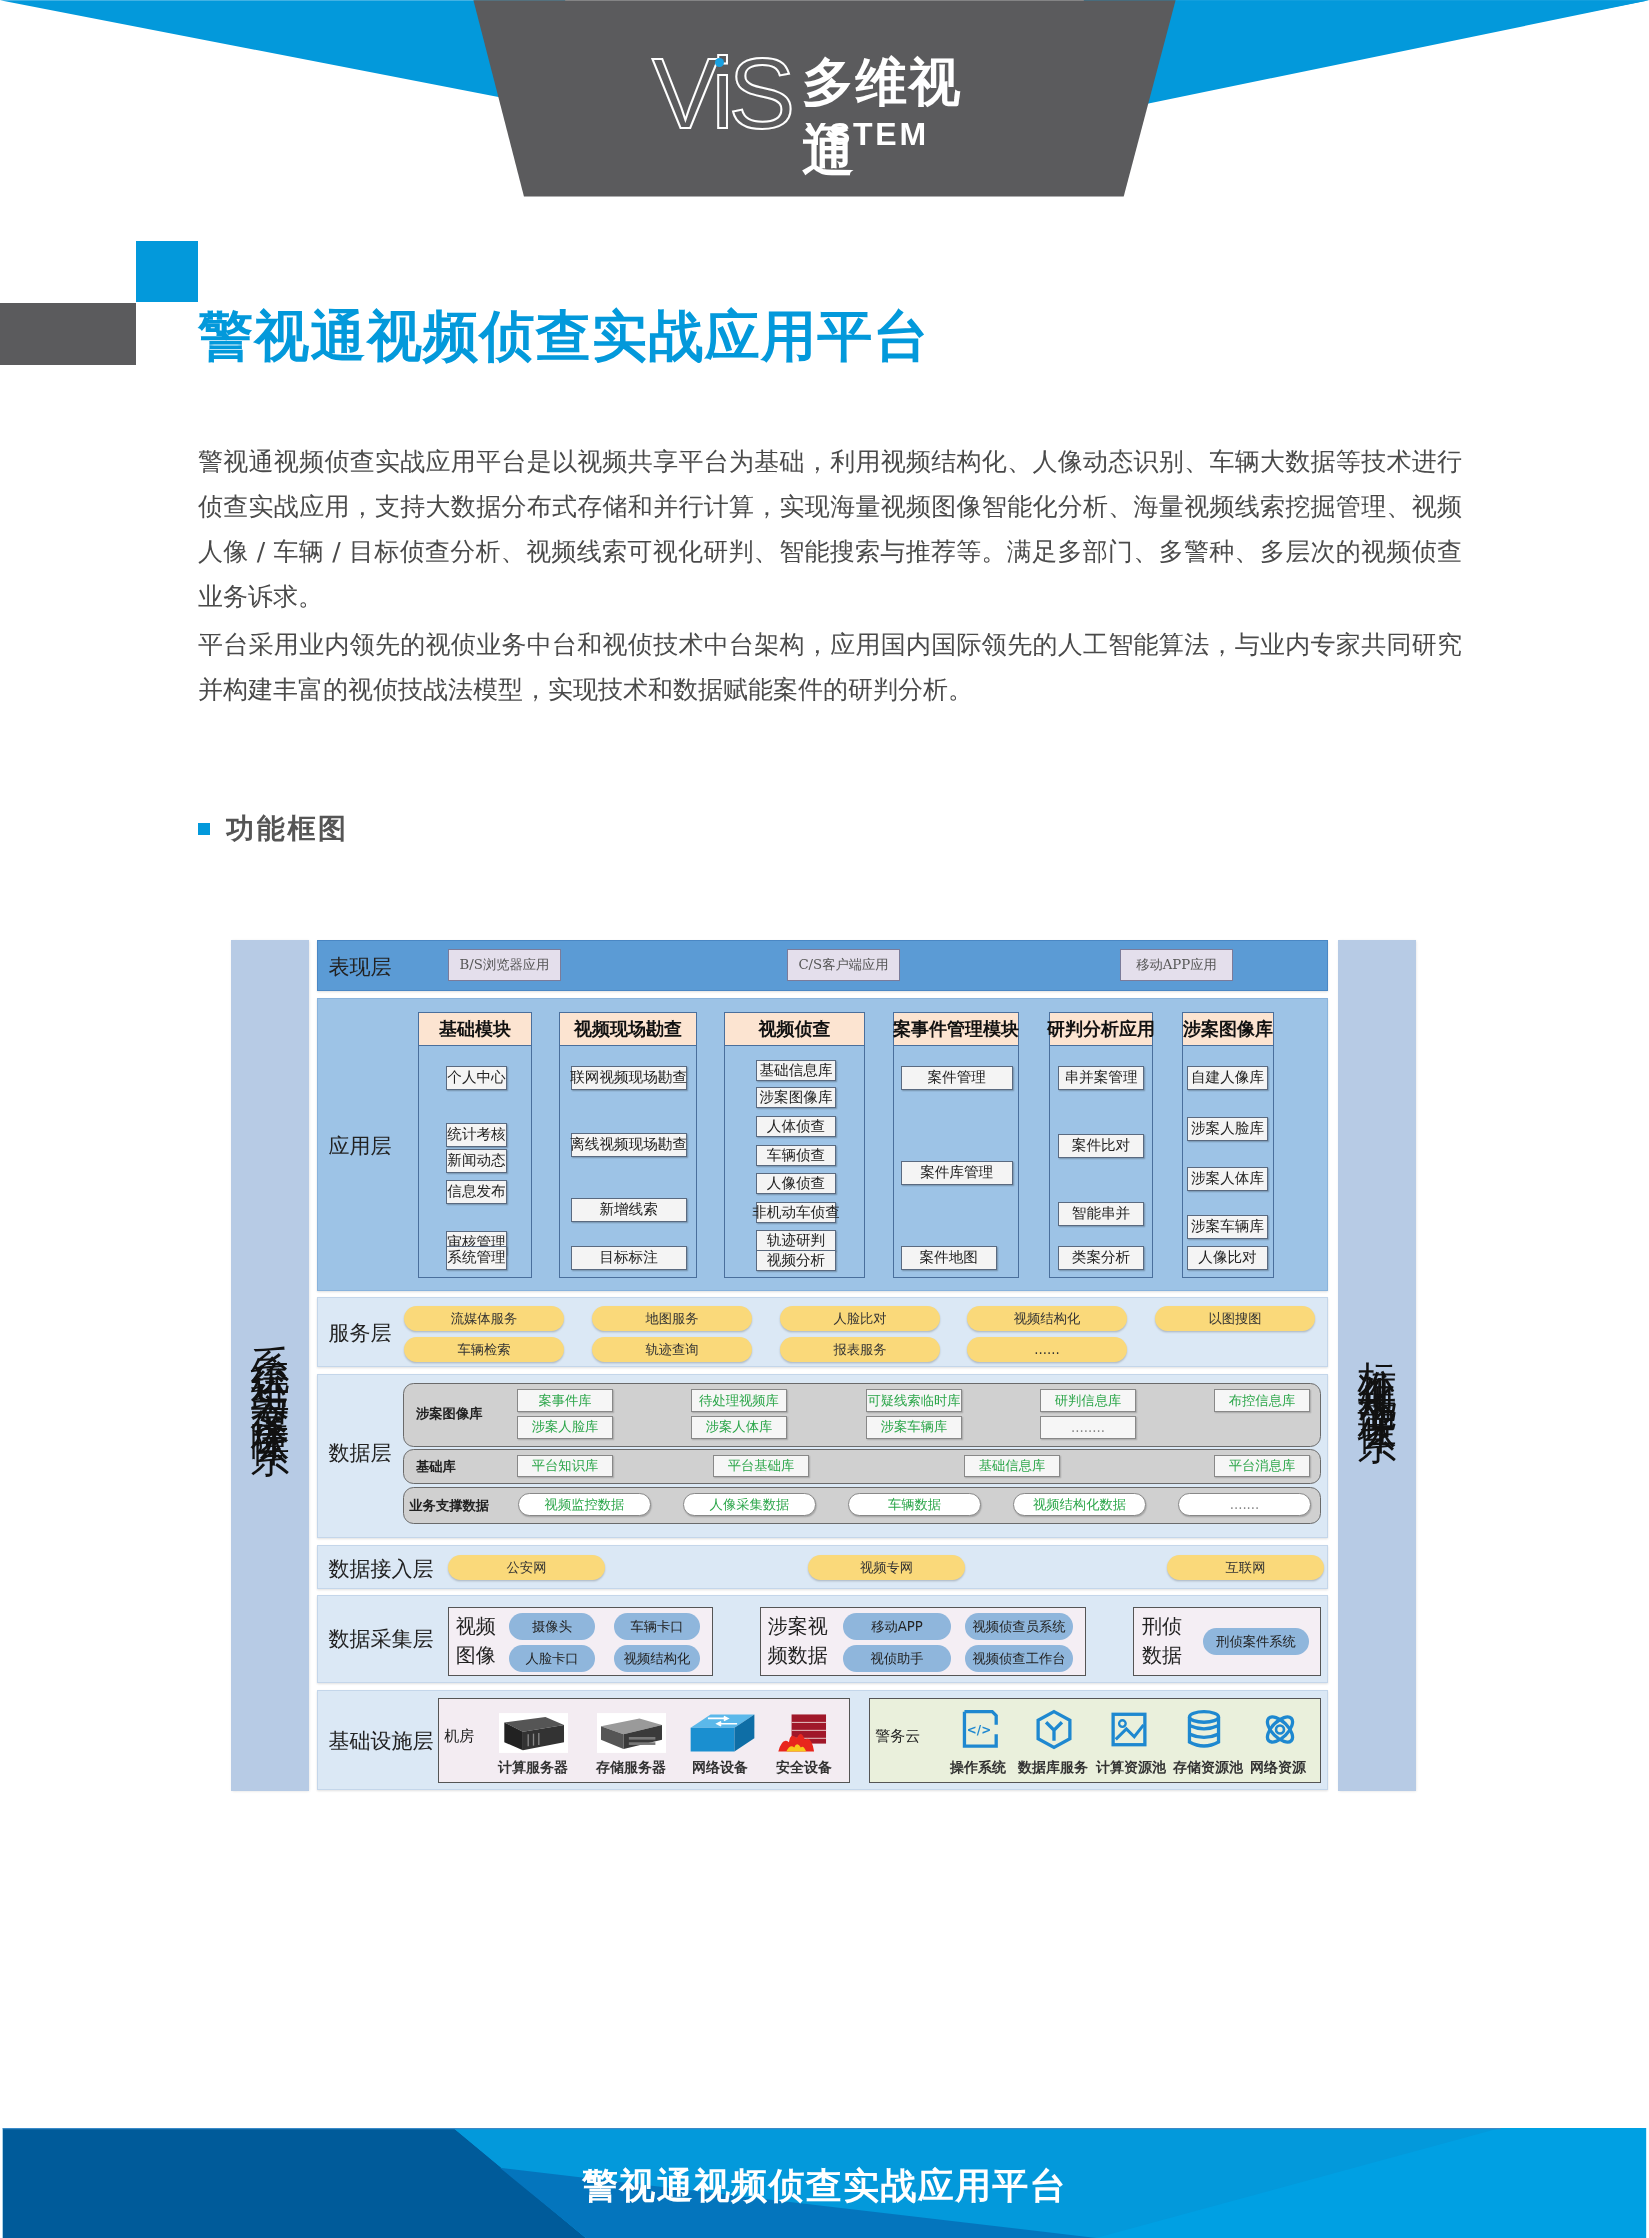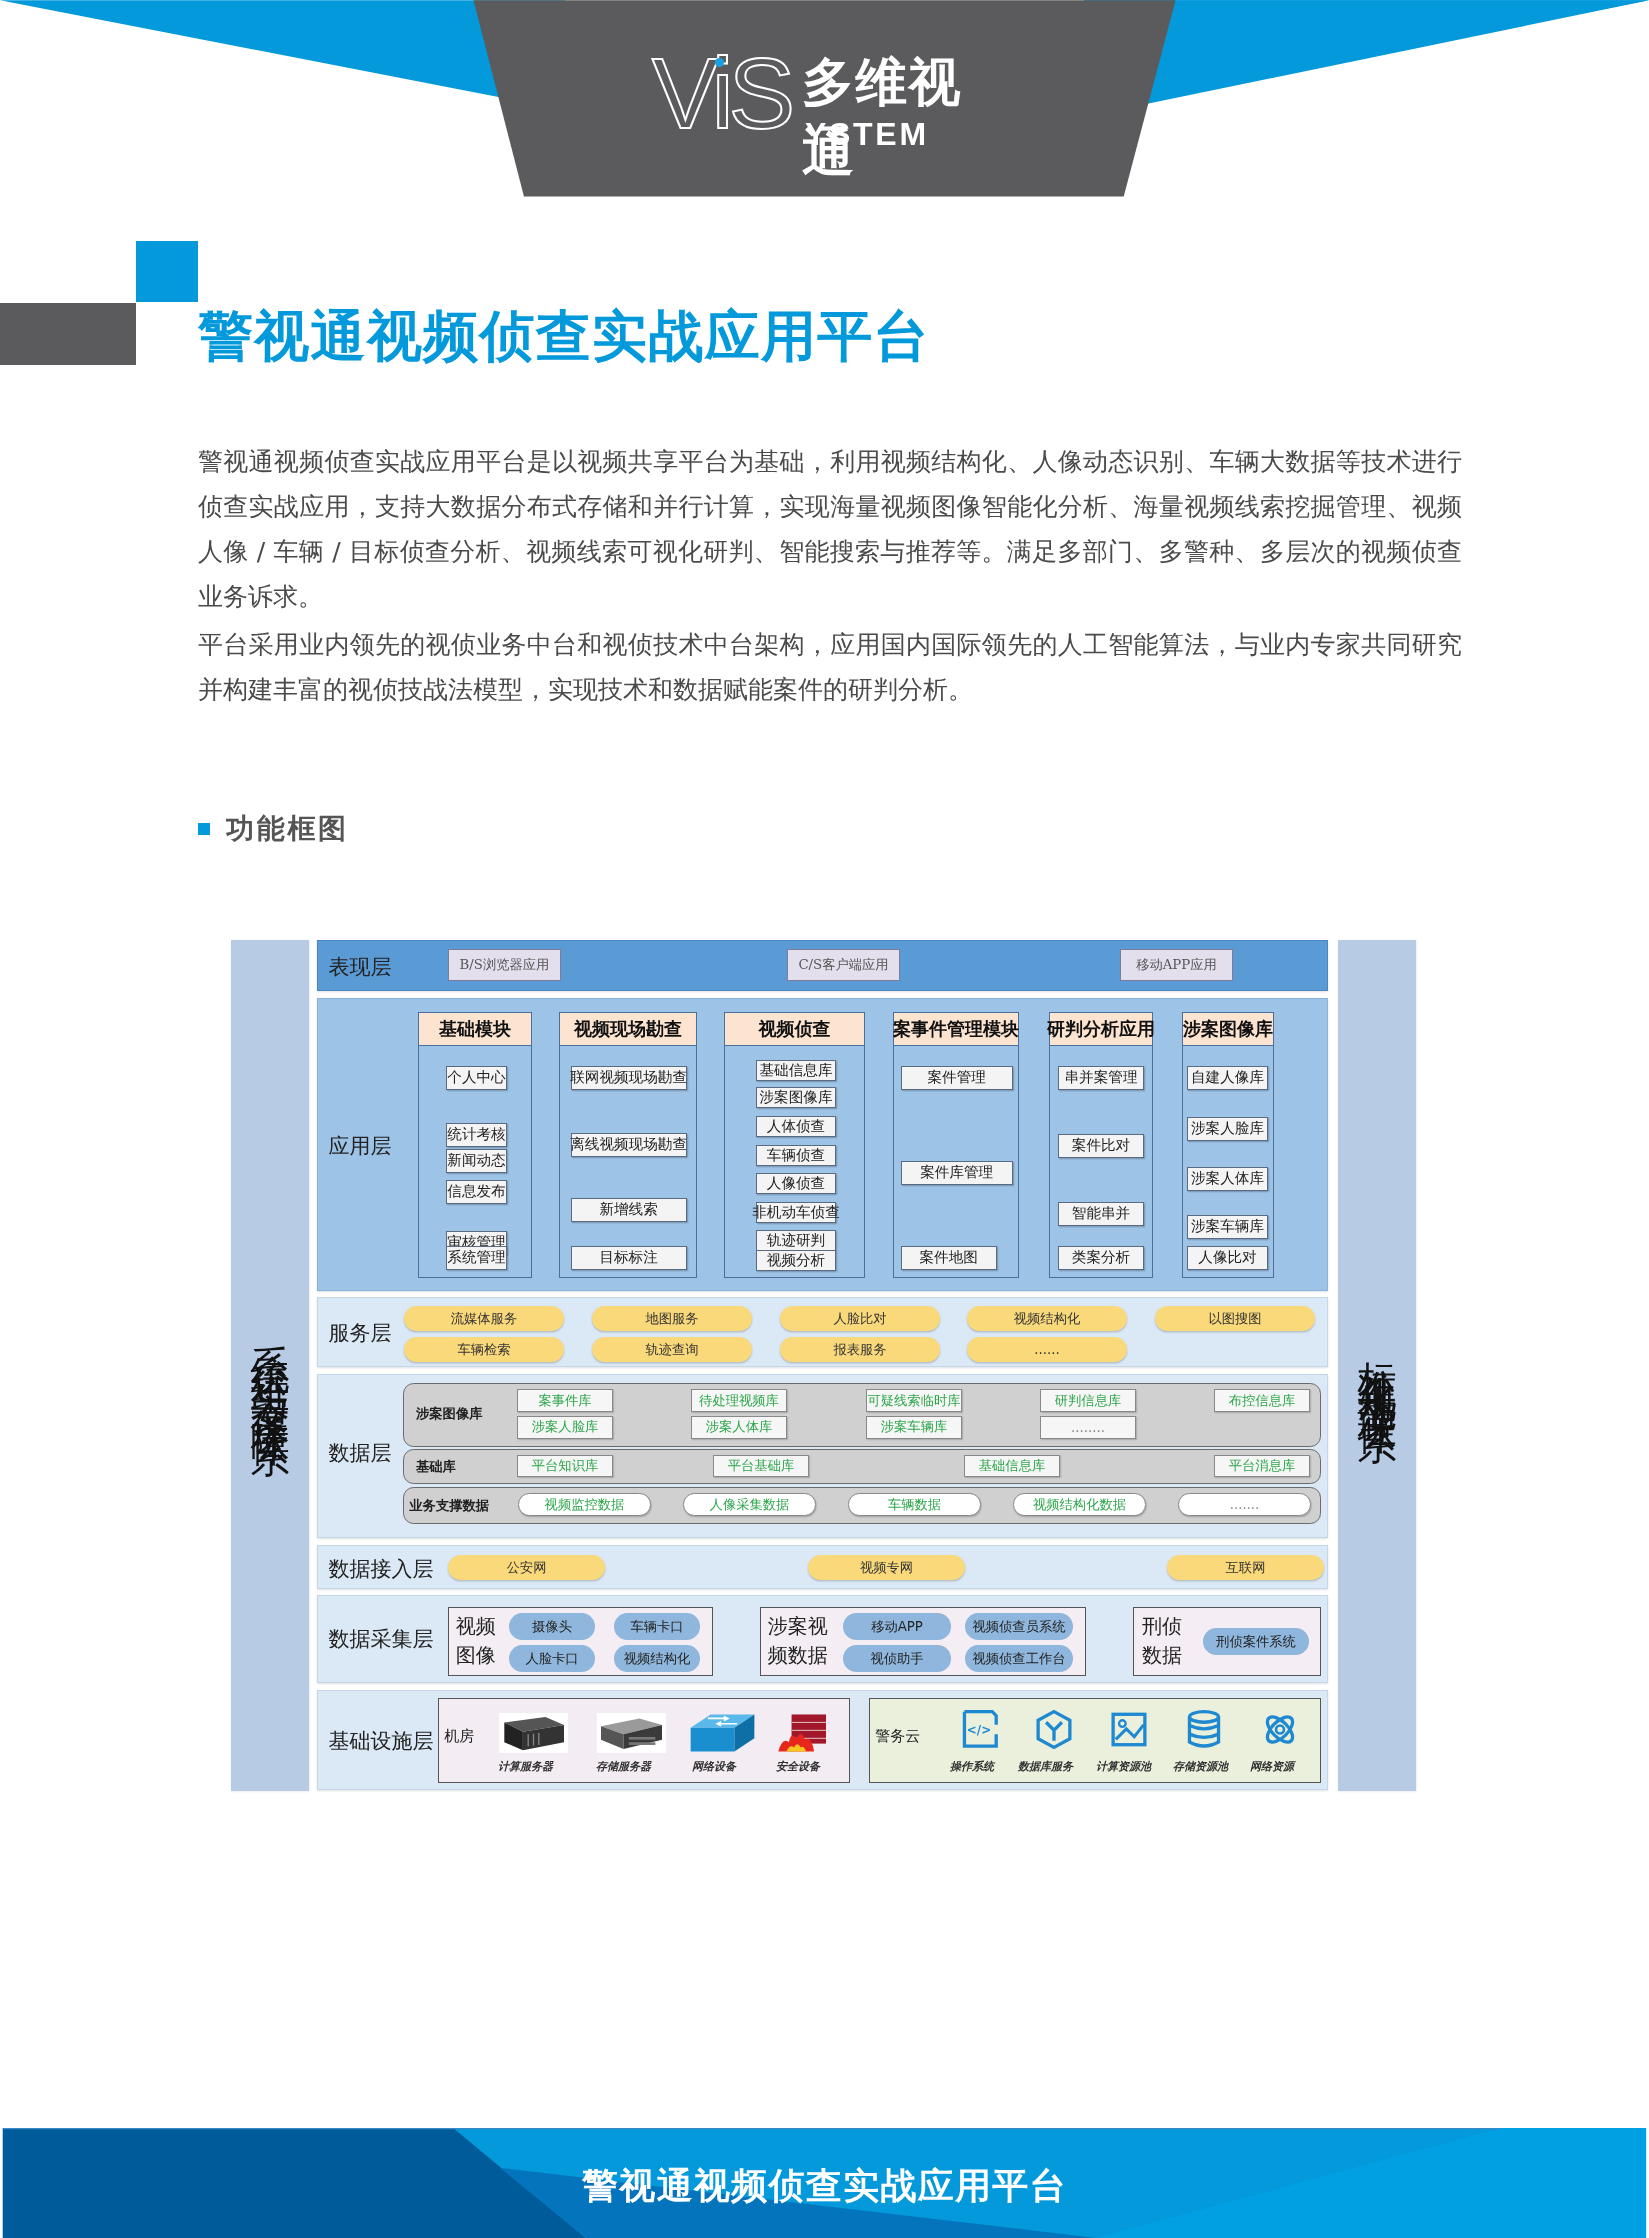--- a/index.html
+++ b/index.html
@@ -69,21 +69,21 @@
   .cgroup { position: absolute; top: 10.6px; height: 69px; background: #f4eef4; border: 1.3px solid #555; }
   .cg-label { position: absolute; font-size: 20px; color: #222; line-height: 29px; }
   .cpill { position: absolute; height: 27px; border-radius: 13.3px; background: #8fb6dc; font-size: 13.3px; color: #222; display: flex; align-items: center; justify-content: center; white-space: nowrap; }
 
   .l-infra { height: 100px; }
   .l-infra .layer-label { top: 36px; }
   .room { position: absolute; left: 120px; top: 6.7px; width: 412px; height: 85px; background: #f3ecf2; border: 1.3px solid #555; }
   .cloud { position: absolute; left: 551px; top: 6.7px; width: 452px; height: 85px; background: #eaf0dc; border: 1.3px solid #555; }
   .grp-label { position: absolute; left: 5.3px; top: 28px; font-size: 15px; color: #222; }
   .dev { position: absolute; top: 14.6px; width: 69px; height: 40px; }
-  .dev-cap { position: absolute; top: 60px; font-family: "DejaVu Serif", serif; font-size: 11px; font-weight: bold; color: #333; white-space: nowrap; font-style: italic; }
+  .dev-cap { position: absolute; top: 60px; font-family: "DejaVu Serif", serif; font-size: 14px; font-weight: bold; color: #333; white-space: nowrap; }
   .ci { position: absolute; top: 10.6px; width: 40px; height: 41px; }
 
   
   .footer { position: absolute; left: 0; top: 2128px; width: 1649px; height: 110px; overflow: hidden; }
   .footer-title { position: absolute; left: 0; width: 1649px; top: 2162px; text-align: center; font-size: 36px; font-weight: bold; color: #fff; letter-spacing: 1.3px; }
 </style>
 </head>
 <body>
 
 <svg class="hdr-blue" viewBox="0 0 2480 300" width="1649" height="200" style="height:200px">

